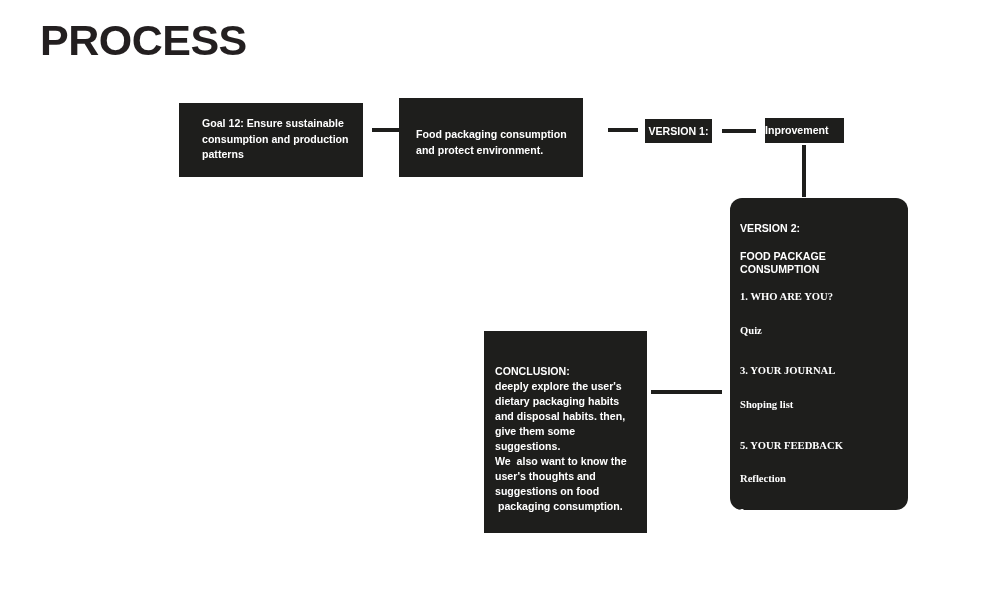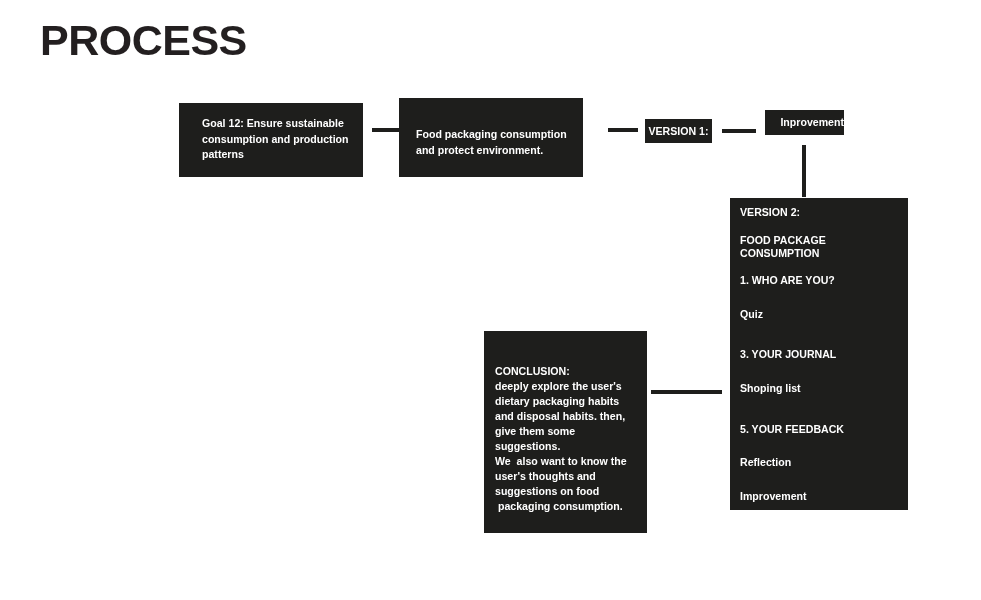--- a/index.html
+++ b/index.html
@@ -70,55 +70,56 @@
     top: 119px;
     width: 67px;
     height: 24px;
     font-size: 10.6px;
     line-height: 24px;
     text-align: center;
   }
 
   .box-improvement {
     left: 765px;
-    top: 110px;
+    top: 118px;
     width: 79px;
     height: 25px;
     font-size: 10.6px;
     line-height: 25px;
-    text-align: right;
+    text-align: left;
   }
 
   .box-version2 {
     left: 730px;
     top: 198px;
     width: 178px;
     height: 312px;
-    padding: 8px 0 0 10px;
+    padding: 24px 0 0 10px;
     font-size: 10.6px;
     line-height: 13.6px;
+    border-radius: 12px;
   }
 
   .box-conclusion {
     left: 484px;
     top: 331px;
     width: 163px;
     height: 202px;
     padding: 33px 0 0 11px;
     font-size: 10.6px;
     line-height: 15px;
   }
 
   
   .v2-head {
     margin: 0 0 0 0;
   }
   .v2-title-line { display: block; }
   .v2-gap { height: 14px; }
-  .v2-group { margin: 0; }
+  .v2-group { margin: 0; font-family: Liberation Serif, serif; }
   .v2-group .v2-item-title { display: block; }
   .v2-group .v2-item-sub { display: block; margin-top: 20px; }
   .v2-spacer { height: 13.5px; }
 
   
   .concl-line { display: block; white-space: pre; }
 
   
   .conn-h {
     position: absolute;

